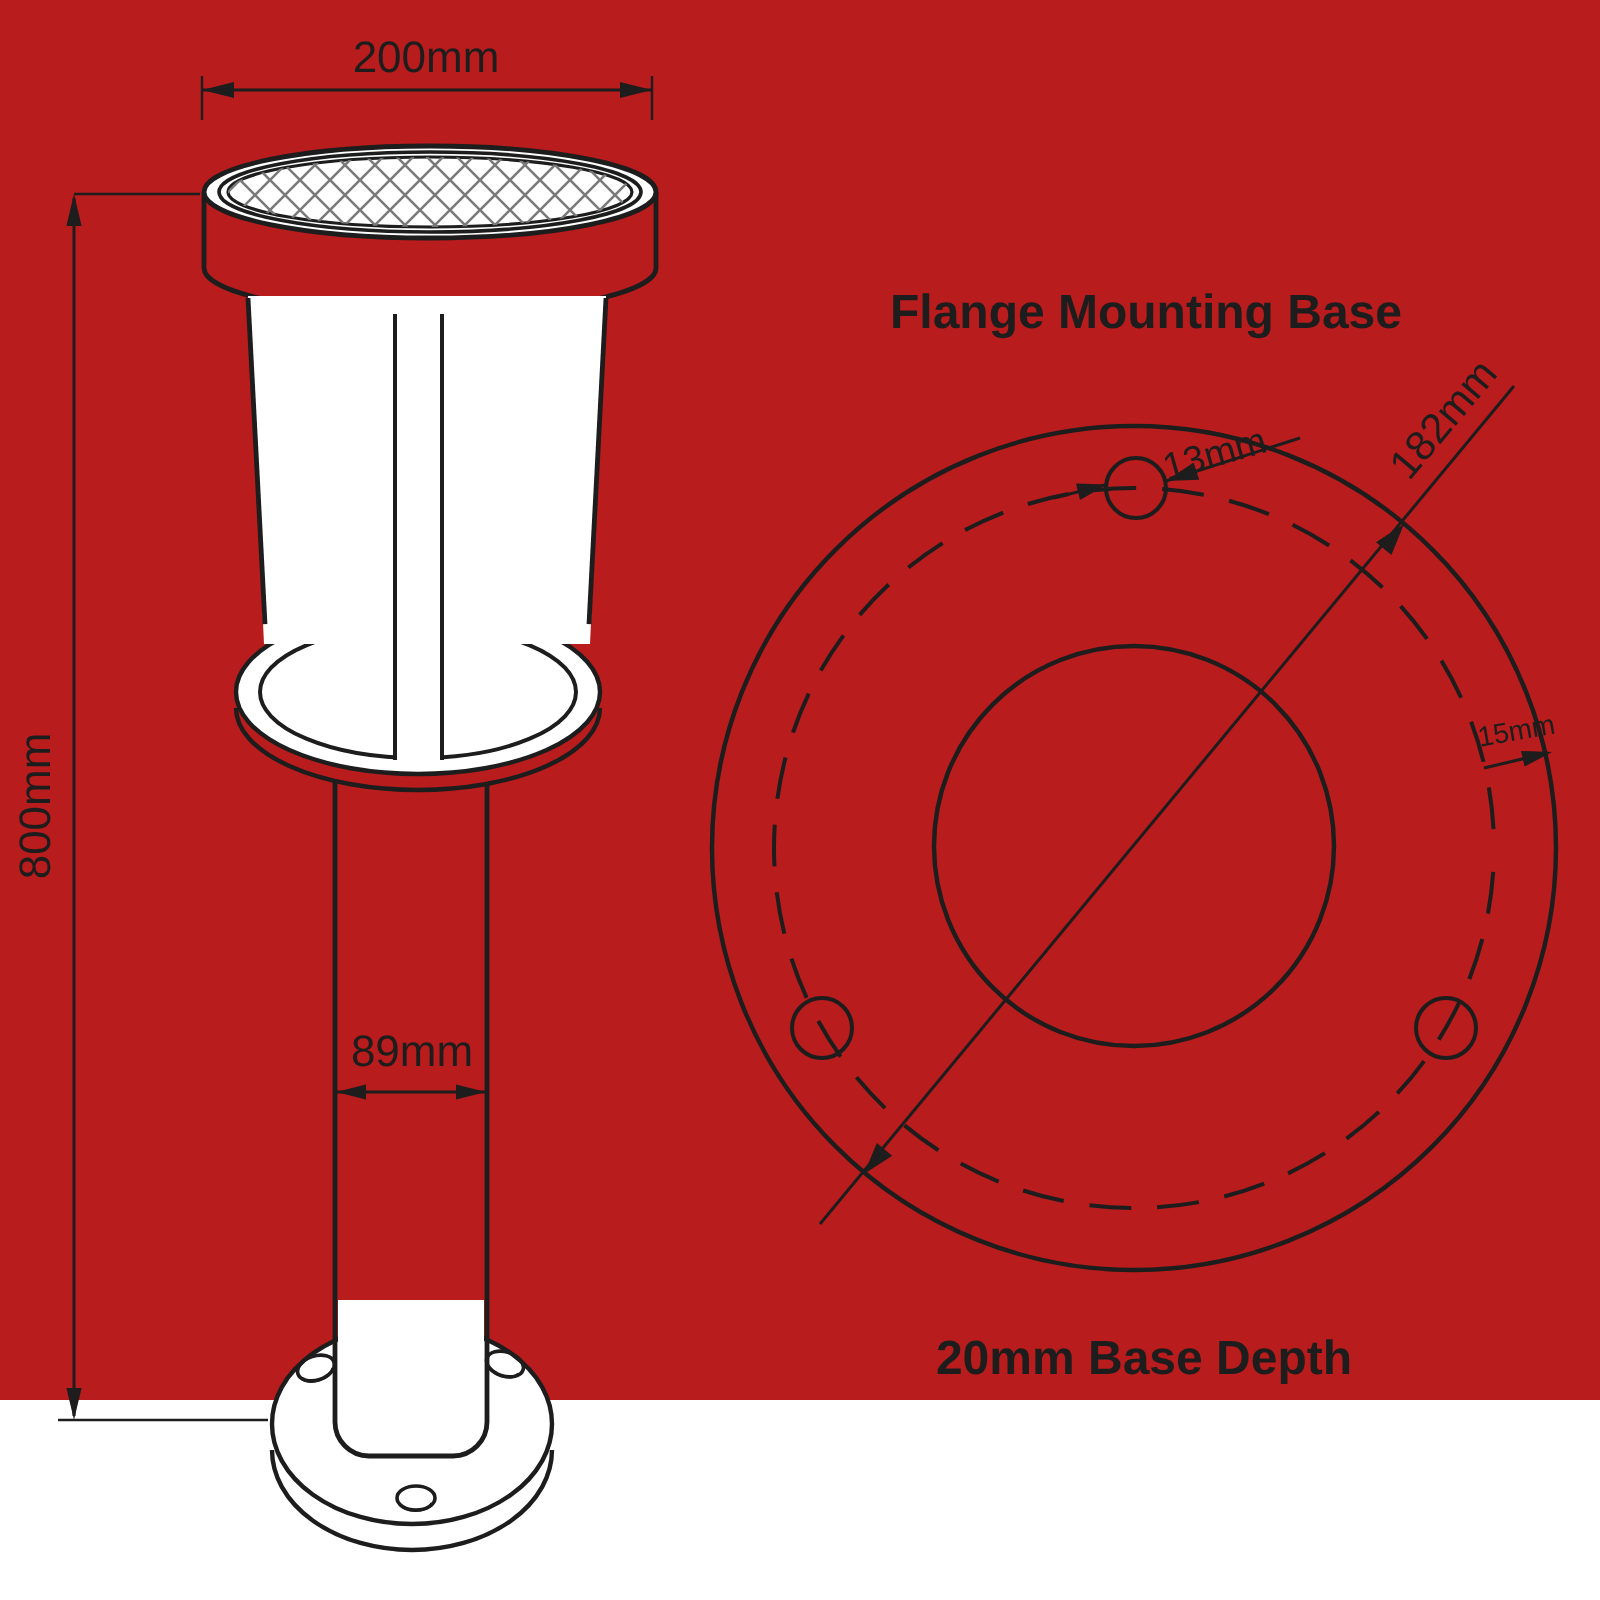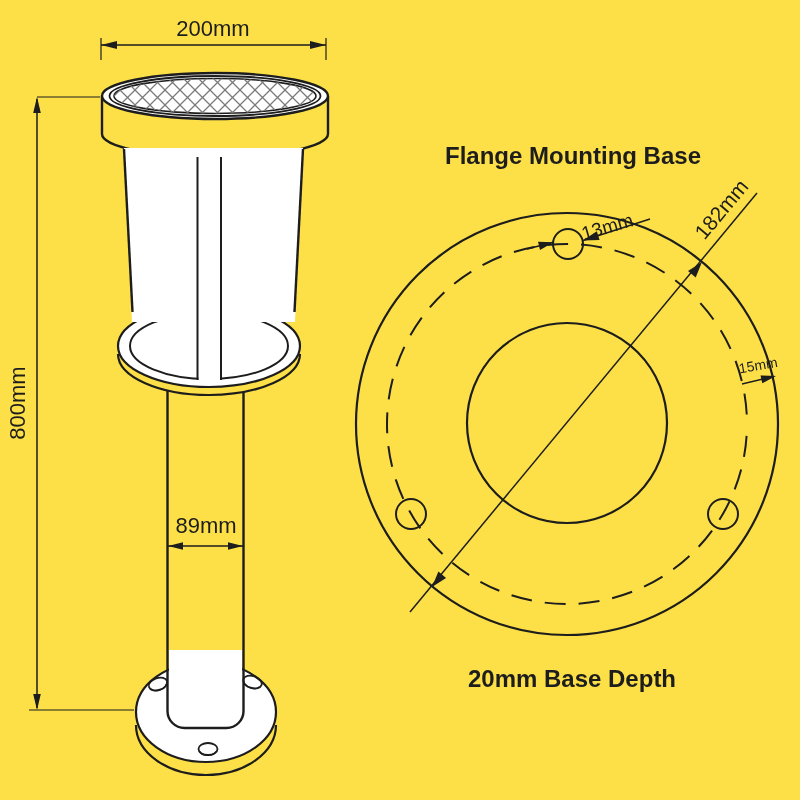--- a/index.html
+++ b/index.html
@@ -1,17 +1,17 @@
 <!DOCTYPE html>
 <html><head>
 <meta charset="utf-8">
 <style>
   html,body{margin:0;padding:0;background:#fff;}
   body{width:800px;height:800px;overflow:hidden;}
-  .canvas{position:relative;width:800px;height:800px;background:#fde047;font-family:"Liberation Sans",sans-serif;text-align:right;}
+  .canvas{position:relative;width:800px;height:700px;background:#b91c1c;font-family:"Liberation Sans",sans-serif;text-align:right;}
   svg{position:absolute;left:0;top:0;}
   text{fill:#1d1d1d;font-family:"Liberation Sans",sans-serif;}
   .dim-text{font-size:22px;}
   .dim-text-sm{font-size:19px;}
   .dim-text-xs{font-size:14px;}
   .title-text{font-size:24px;font-weight:600;}
   .outline{stroke:#1d1d1d;fill:none;}
   .fillwhite{fill:#ffffff;}
   .dimline{stroke:#1d1d1d;stroke-width:1.5;fill:none;}
   .extline{stroke:#1d1d1d;stroke-width:1.2;fill:none;}

